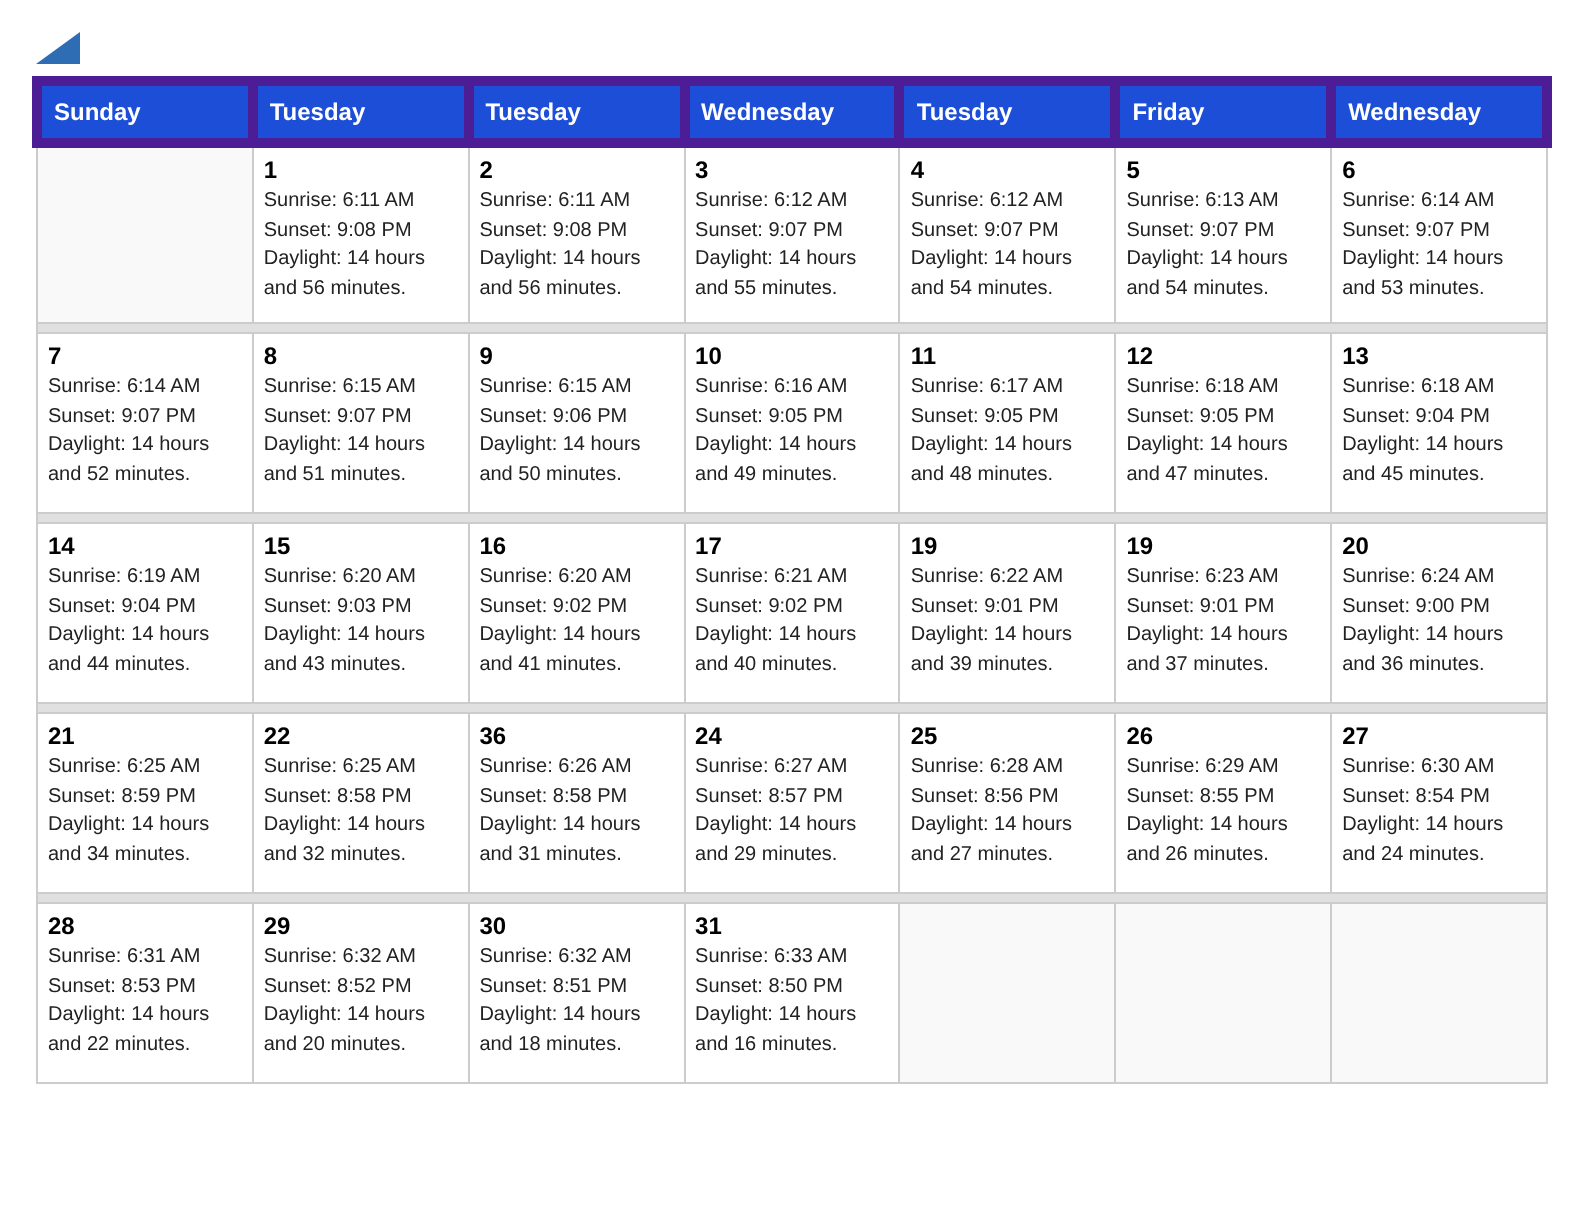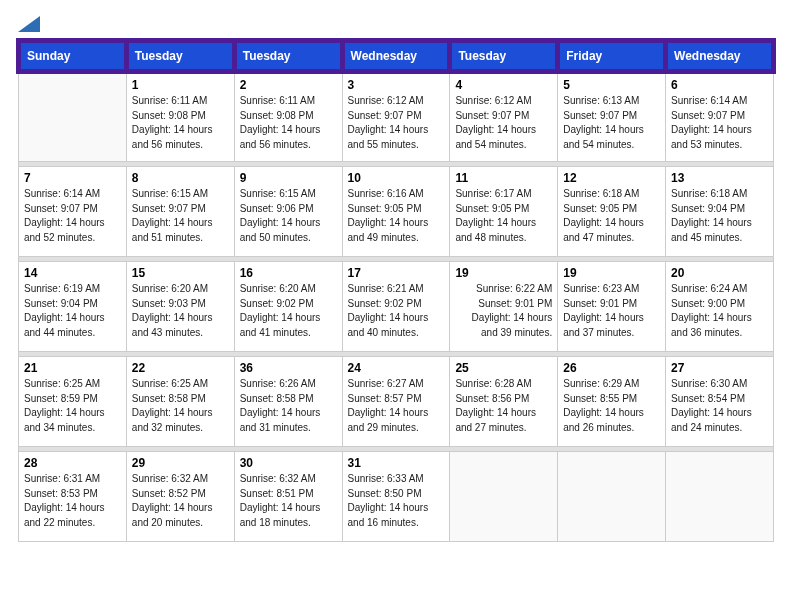--- a/index.html
+++ b/index.html
@@ -221,21 +221,21 @@
 Daylight: 14 hours and 41 minutes.</div>
         </td>
         <td>
           <span class="day-number">17</span>
           <div class="day-info" style="white-space: pre-line;">Sunrise: 6:21 AM
 Sunset: 9:02 PM
 Daylight: 14 hours and 40 minutes.</div>
         </td>
         <td>
           <span class="day-number">19</span>
-          <div class="day-info" style="white-space: pre-line; text-align: right;">Sunrise: 6:22 AM
+          <div class="day-info" style="white-space: pre-line;">Sunrise: 6:22 AM
 Sunset: 9:01 PM
 Daylight: 14 hours and 39 minutes.</div>
         </td>
         <td>
           <span class="day-number">19</span>
           <div class="day-info" style="white-space: pre-line;">Sunrise: 6:23 AM
 Sunset: 9:01 PM
 Daylight: 14 hours and 37 minutes.</div>
         </td>
         <td>

